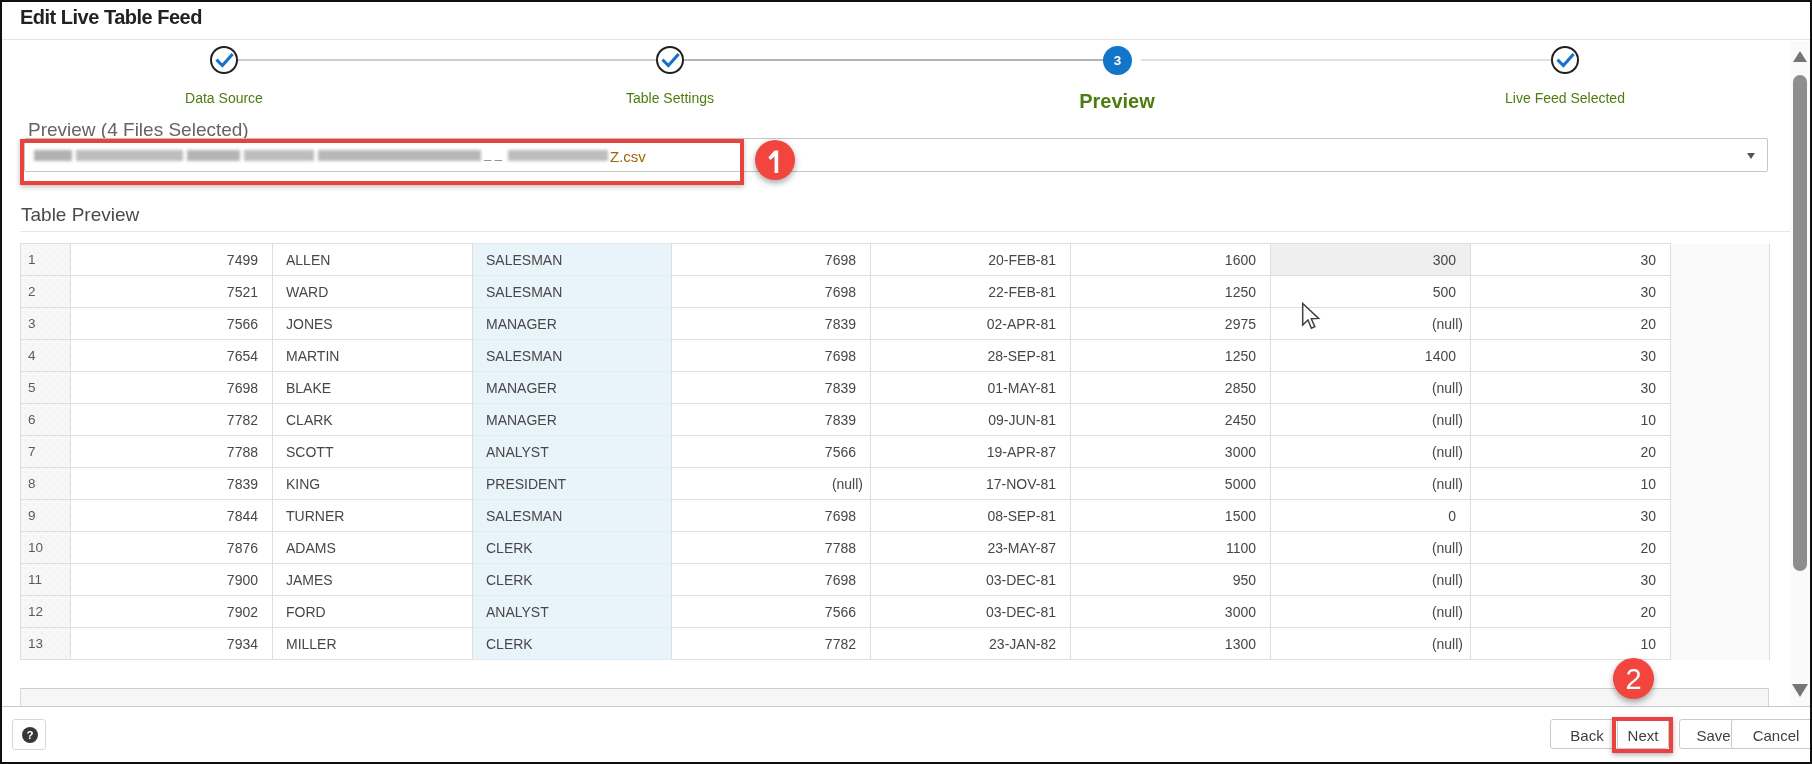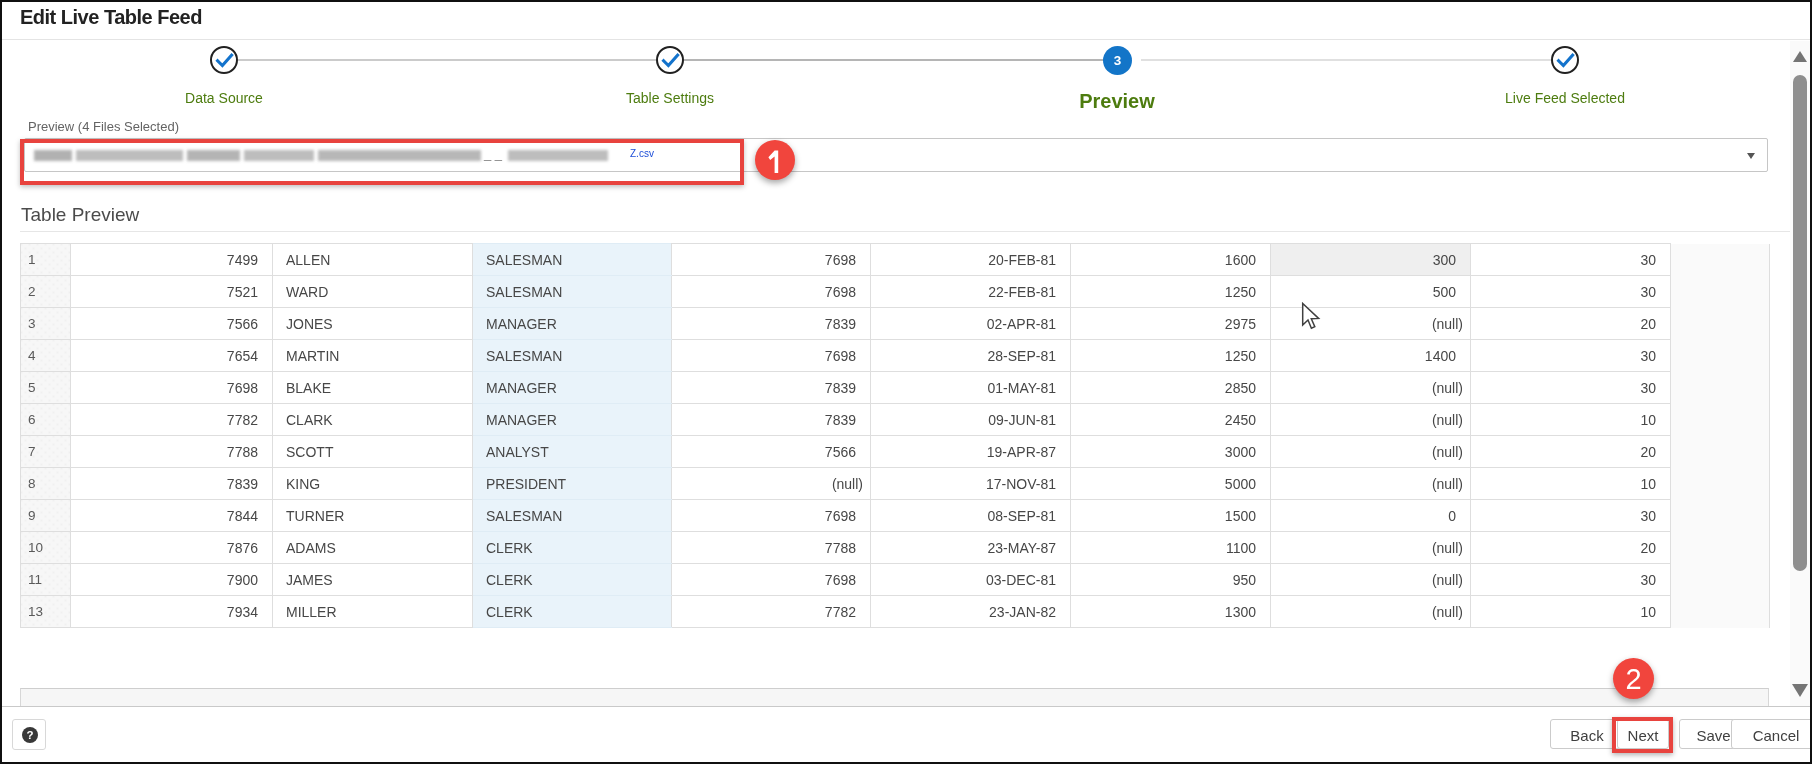--- a/index.html
+++ b/index.html
@@ -14,24 +14,24 @@
 
 
 .stepline { top:59px; height:2px; background:#c9c9c9; }
 .stepcirc { top:46px; width:28px; height:28px; border-radius:50%; background:#fff; border:2.5px solid #212121; }
 .stepcirc svg { position:absolute; left:-1px; top:-1px; }
 .stepcur { top:46px; width:29px; height:29px; border-radius:50%; background:#1375c8; color:#fff;
   font-size:13.5px; font-weight:bold; text-align:center; line-height:29px; filter:blur(0px); }
 .steplab { top:90px; font-size:14px; color:#4d7c0f; text-align:center; width:220px; }
 
 
-.prevlab { left:28px; top:119px; font-size:13px; color:#646464; }
+.prevlab { left:28px; top:119px; font-size:19px; color:#646464; }
 .selbox { left:24px; top:138px; width:1744px; height:34px; border:1px solid #c6c6c6; background:#fff; border-radius:2px; }
 .blurseg { top:150px; height:11px; background:#b6b6b6; filter:blur(1.6px); opacity:.9; }
-.zcsv { left:610px; top:148px; font-size:10px; color:#1d4ed8;margin-left:20px; }
+.zcsv { left:610px; top:148px; font-size:15px; color:#a16207; }
 .caret { left:1747px; top:153px; width:0; height:0; border-left:4.6px solid transparent;
   border-right:4.6px solid transparent; border-top:6px solid #555; }
 
 
 .redbox1 { left:20px; top:139px; width:724px; height:46px; border:4px solid #e8433e; z-index:20;
   box-shadow:0 2px 5px rgba(0,0,0,0.25); }
 .redcirc { border-radius:50%; background:#f1453d; color:#fff; font-weight:bold; text-align:center;
   z-index:21; box-shadow:0 3px 6px rgba(0,0,0,0.35); }
 .rc1 { left:755px; top:140px; width:40px; height:40px; }
 .rc2 { left:1613px; top:658px; width:41px; height:41px; font-size:29px; font-weight:normal; line-height:42px; filter:blur(0px); }
@@ -264,20 +264,32 @@
         <td>JAMES</td>
         <td class="clerk">CLERK</td>
         <td class="num">7698</td>
         <td class="num">03-DEC-81</td>
         <td class="num">950</td>
         <td class="num nul">(null)</td>
         <td class="num">30</td>
         <td class="filler"></td>
       </tr>
 <tr>
+        <td class="rowh">12</td>
+        <td class="num">7902</td>
+        <td>FORD</td>
+        <td class="clerk">ANALYST</td>
+        <td class="num">7566</td>
+        <td class="num">03-DEC-81</td>
+        <td class="num">3000</td>
+        <td class="num nul">(null)</td>
+        <td class="num">20</td>
+        <td class="filler"></td>
+      </tr>
+<tr>
         <td class="rowh">13</td>
         <td class="num">7934</td>
         <td>MILLER</td>
         <td class="clerk">CLERK</td>
         <td class="num">7782</td>
         <td class="num">23-JAN-82</td>
         <td class="num">1300</td>
         <td class="num nul">(null)</td>
         <td class="num">10</td>
         <td class="filler"></td>

